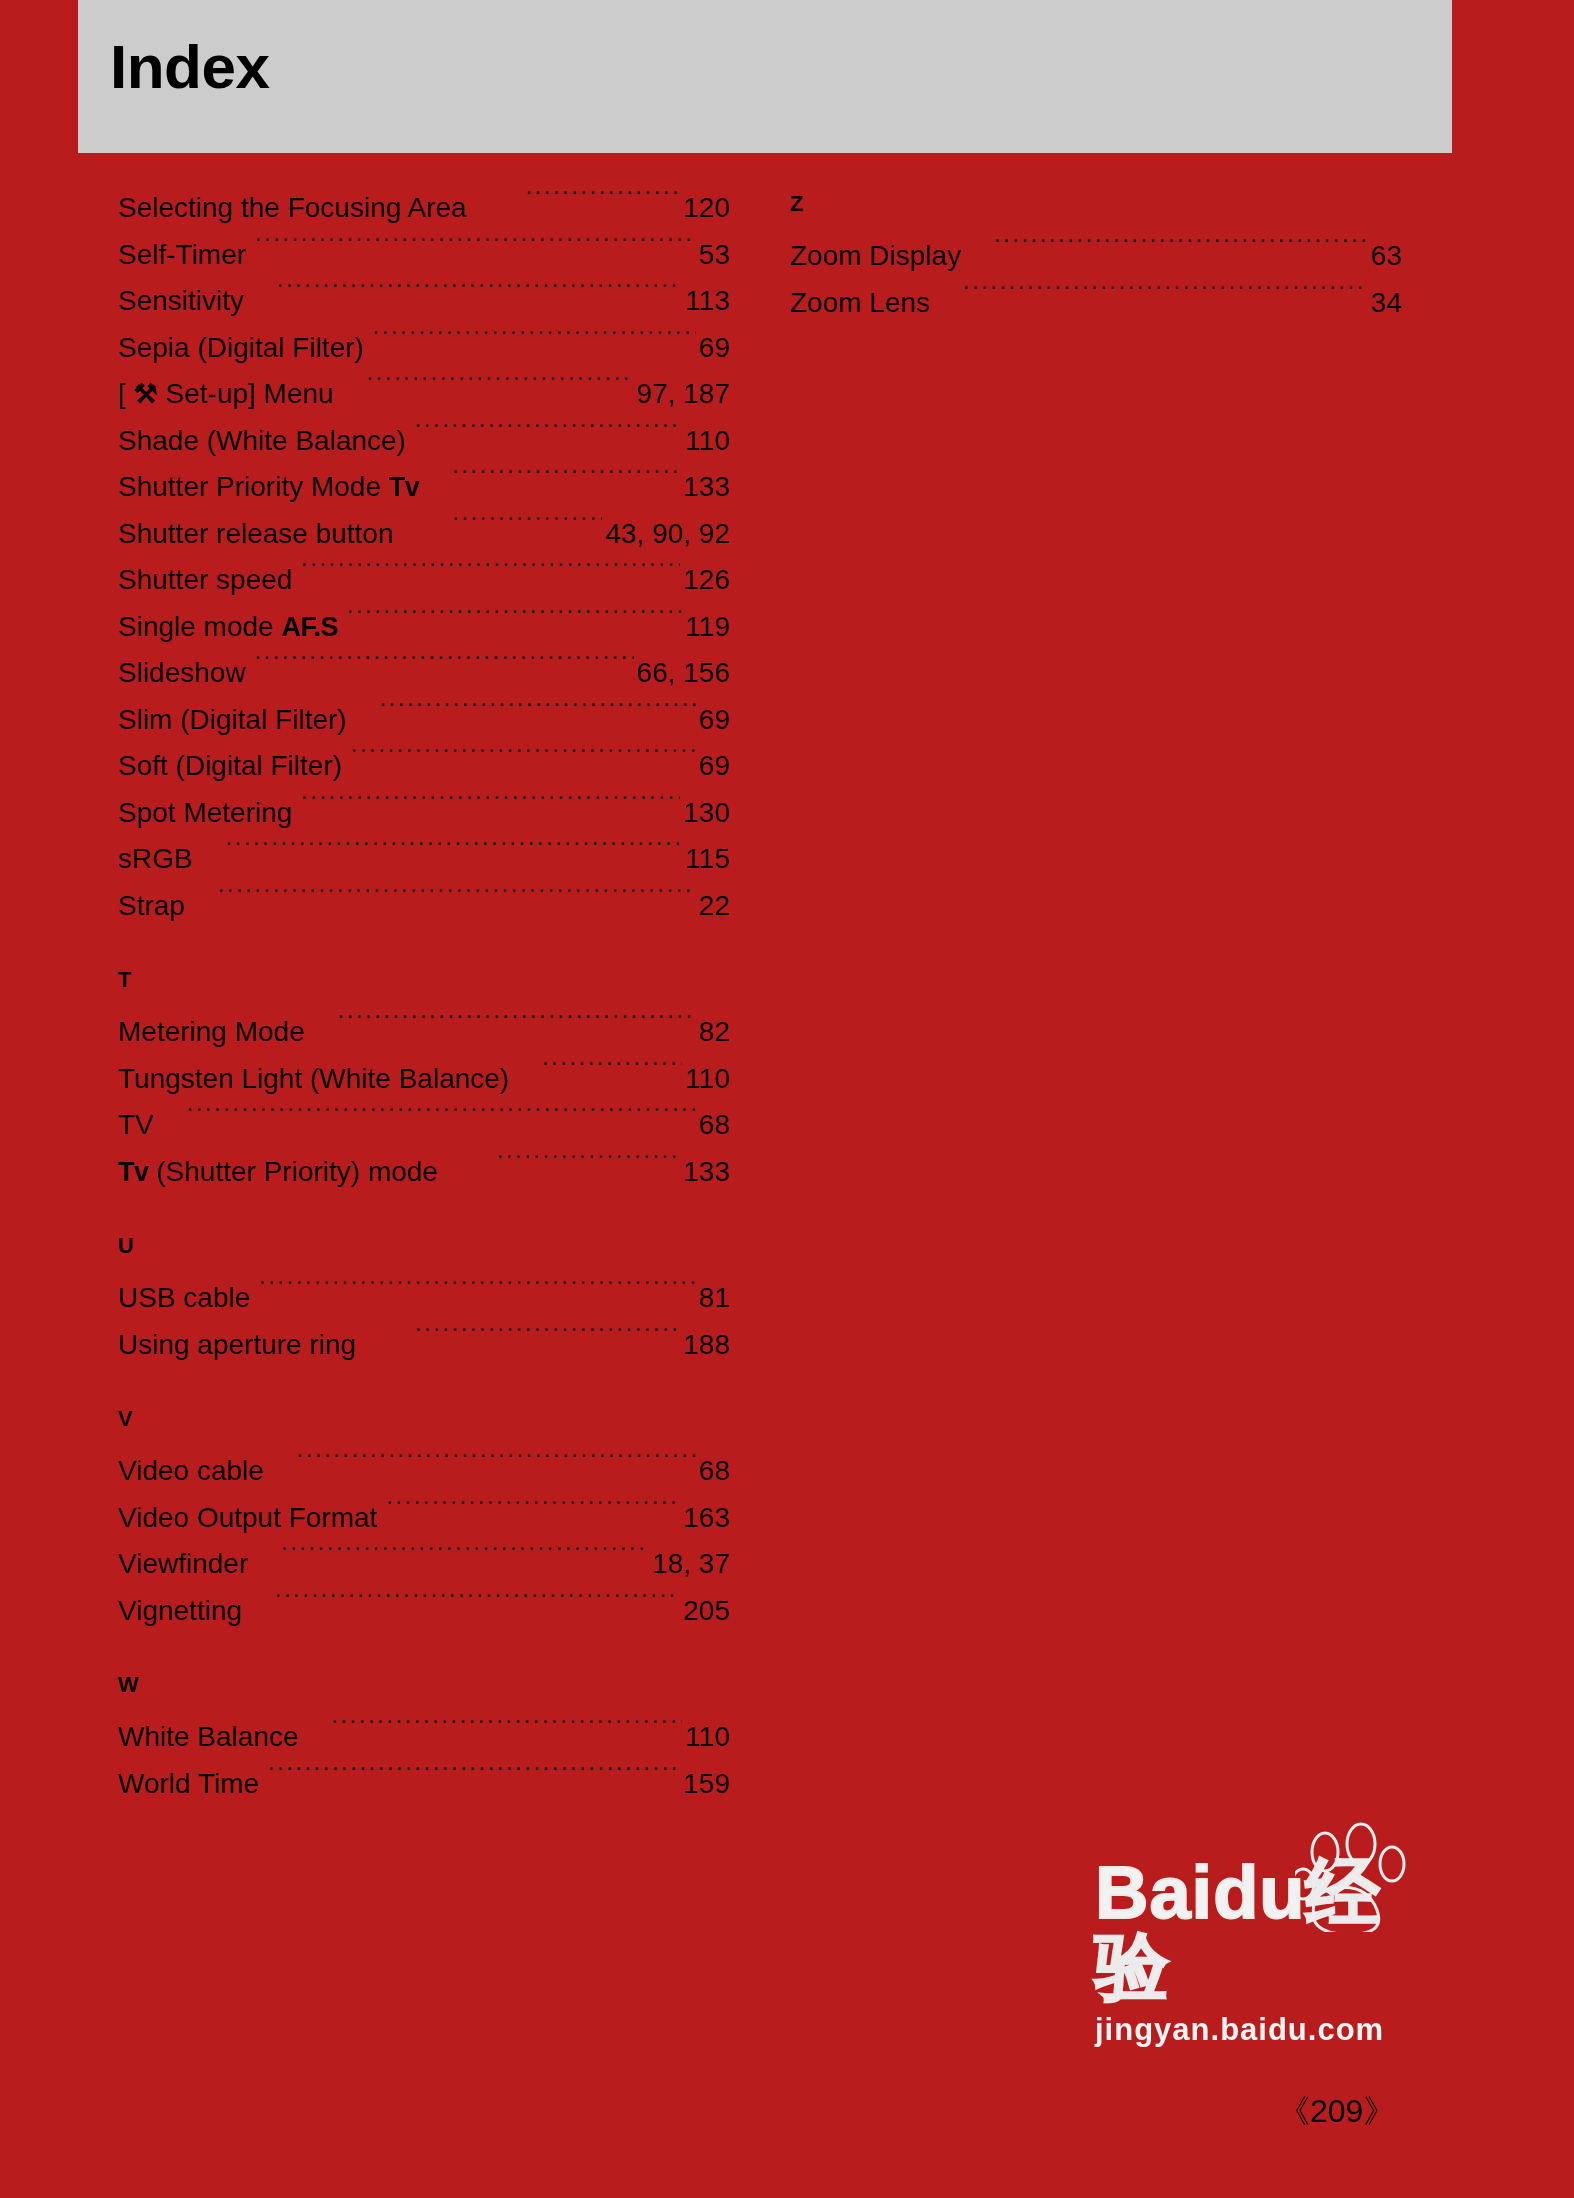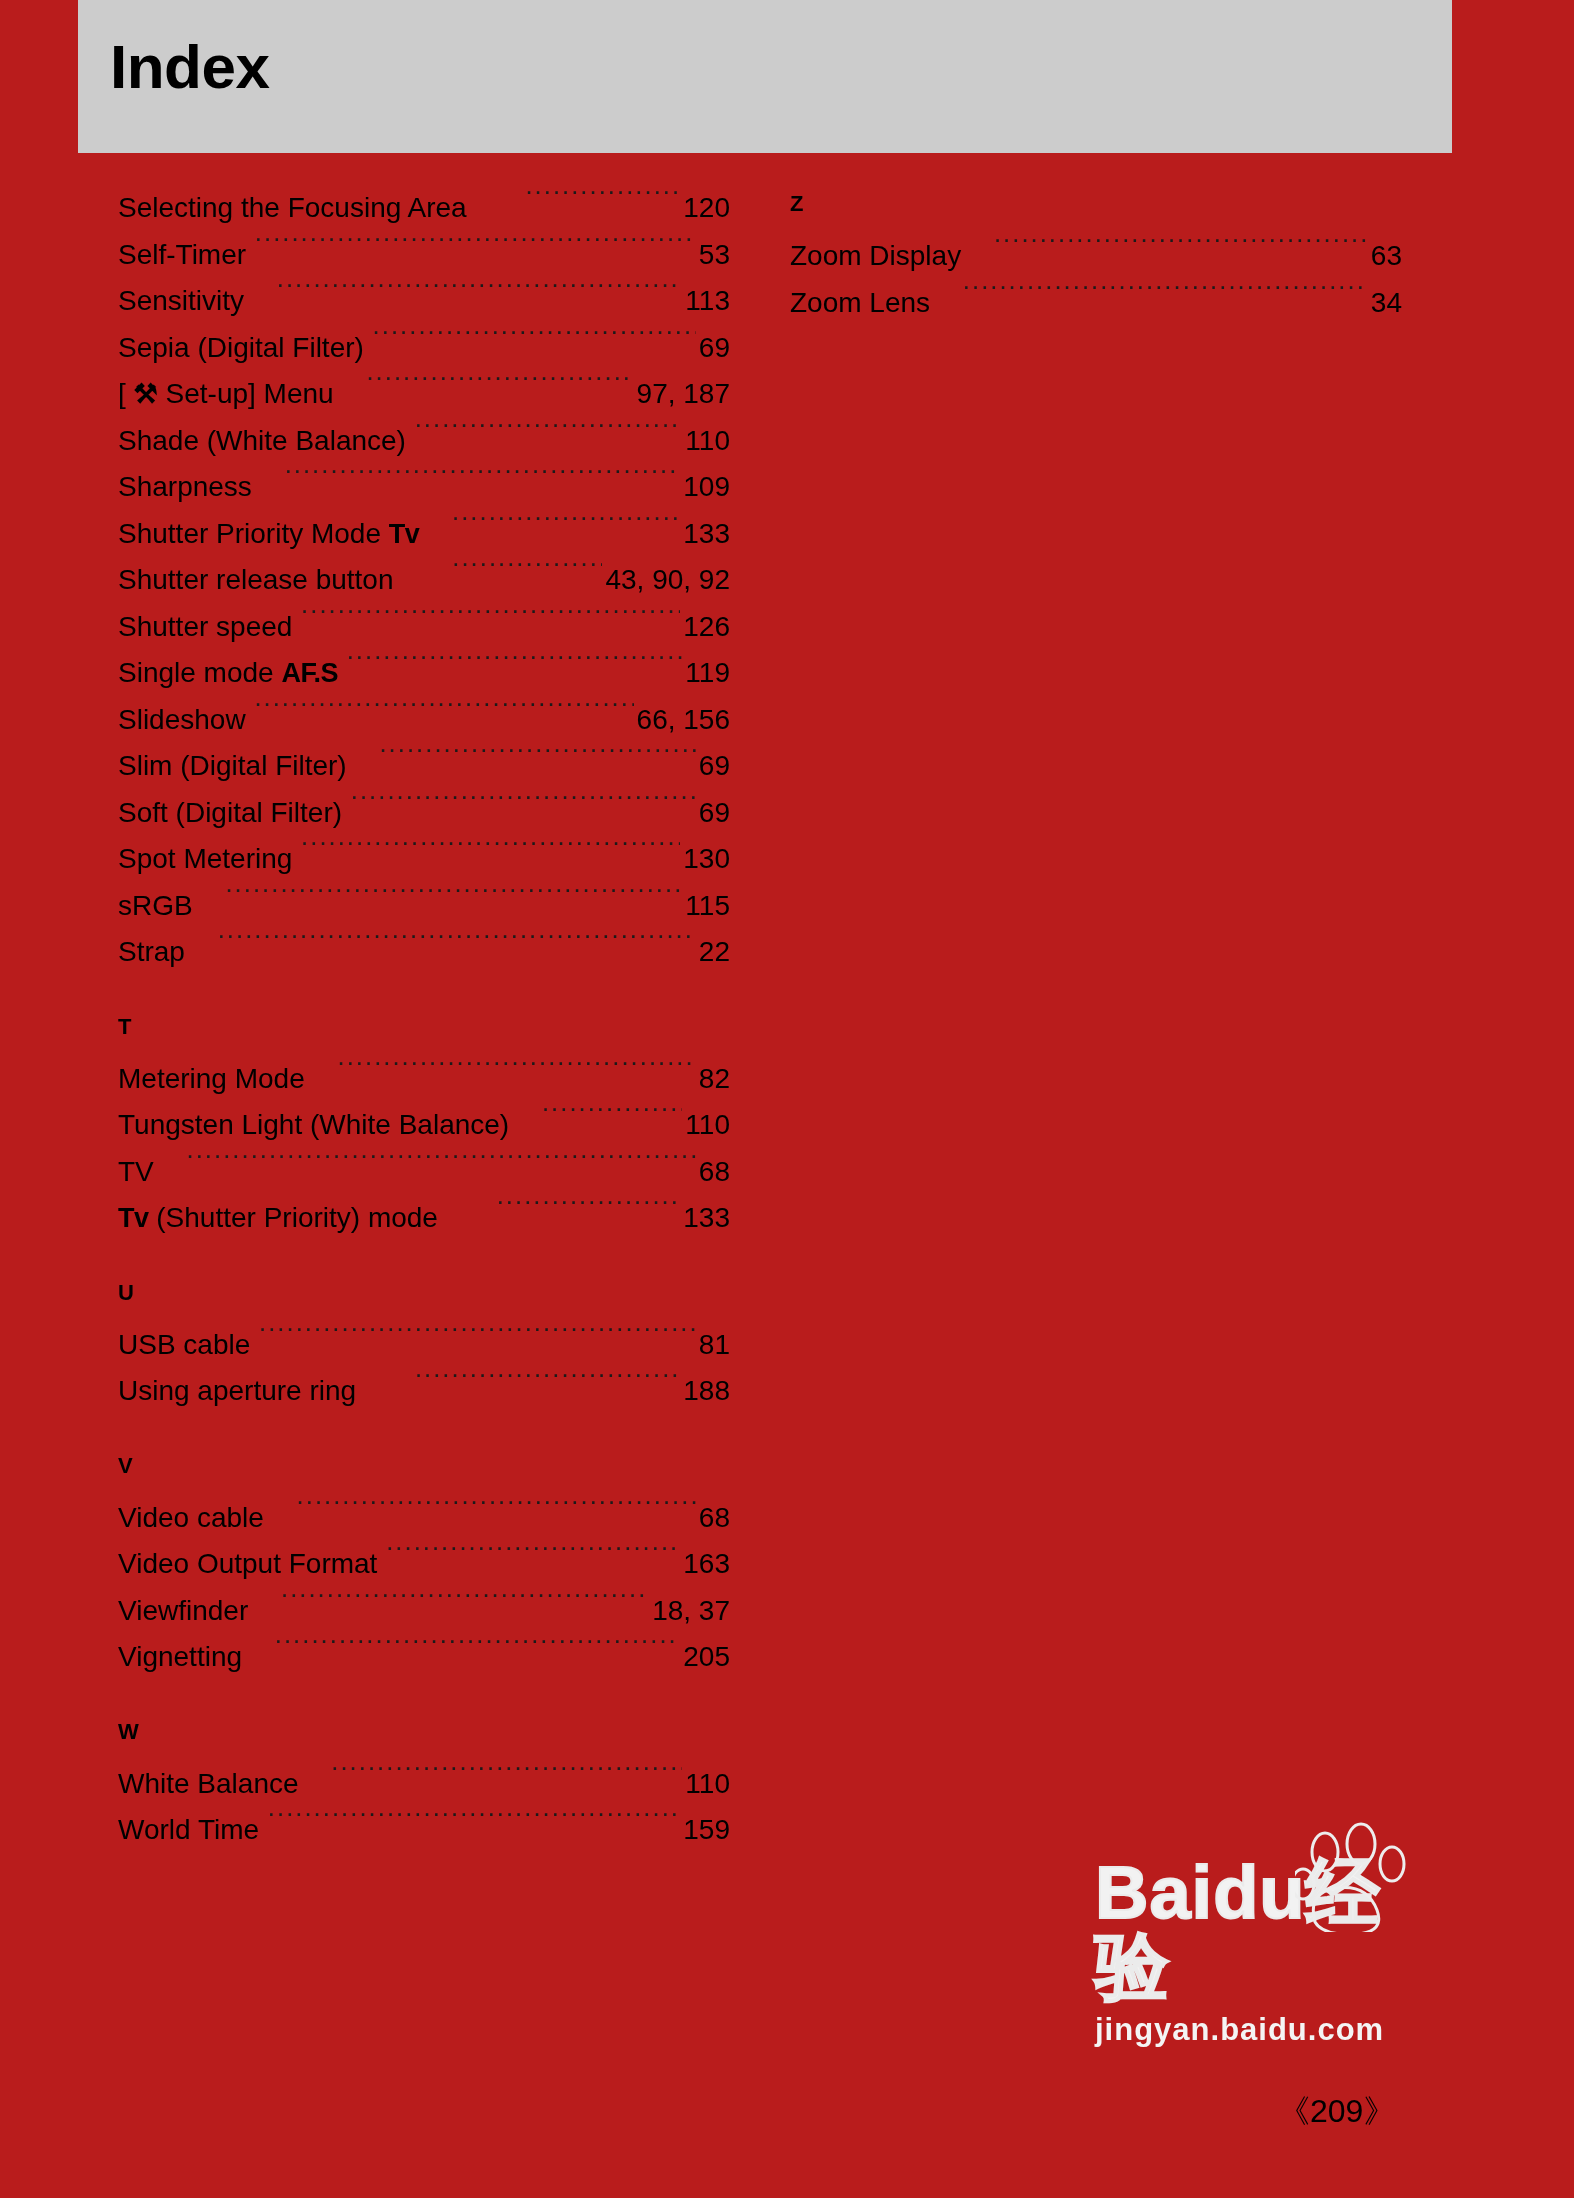--- a/index.html
+++ b/index.html
@@ -201,25 +201,20 @@
             </div>
             <div class="entry gap-sm">
               <span class="entry-label"><span>[ </span><span class="sym-wrench">⚒</span><span> Set-up] Menu</span></span>
               <span class="entry-leader"></span>
               <span class="entry-page">97, 187</span>
             </div>
             <div class="entry ">
               <span class="entry-label">Shade (White Balance)</span>
               <span class="entry-leader"></span>
               <span class="entry-page">110</span>
-            </div>
-            <div class="entry gap-sm">
-              <span class="entry-label">Sharpness</span>
-              <span class="entry-leader"></span>
-              <span class="entry-page">109</span>
             </div>
             <div class="entry gap-sm">
               <span class="entry-label"><span>Shutter Priority Mode </span><span class="sym">Tv</span></span>
               <span class="entry-leader"></span>
               <span class="entry-page">133</span>
             </div>
             <div class="entry gap-md">
               <span class="entry-label">Shutter release button</span>
               <span class="entry-leader"></span>
               <span class="entry-page">43, 90, 92</span>

